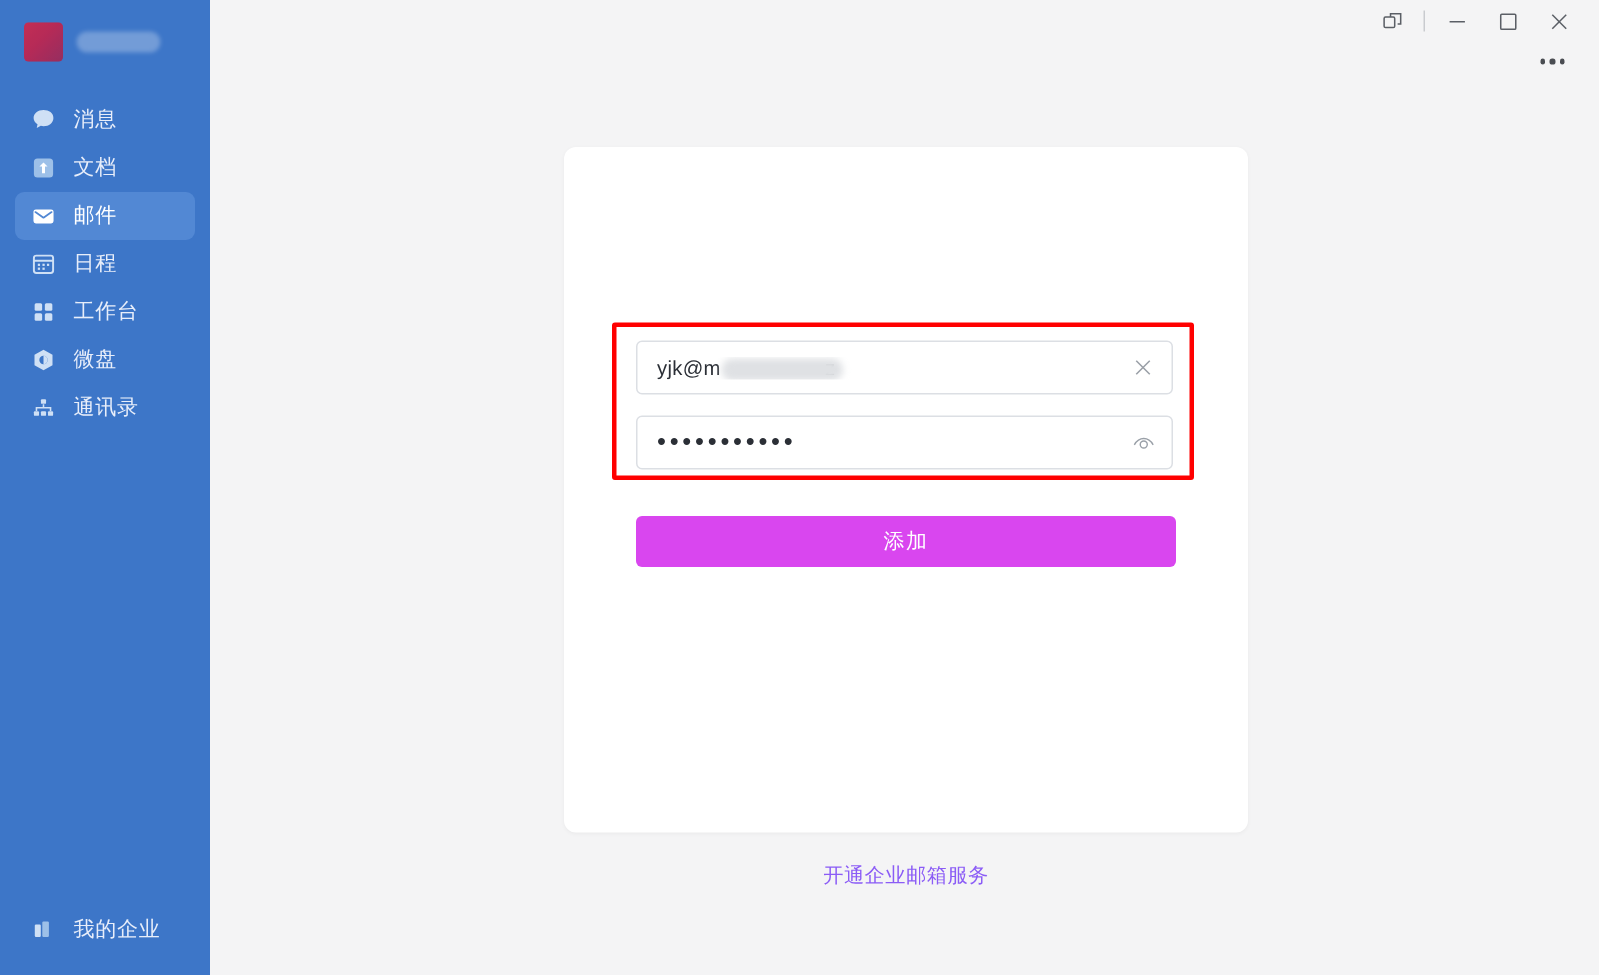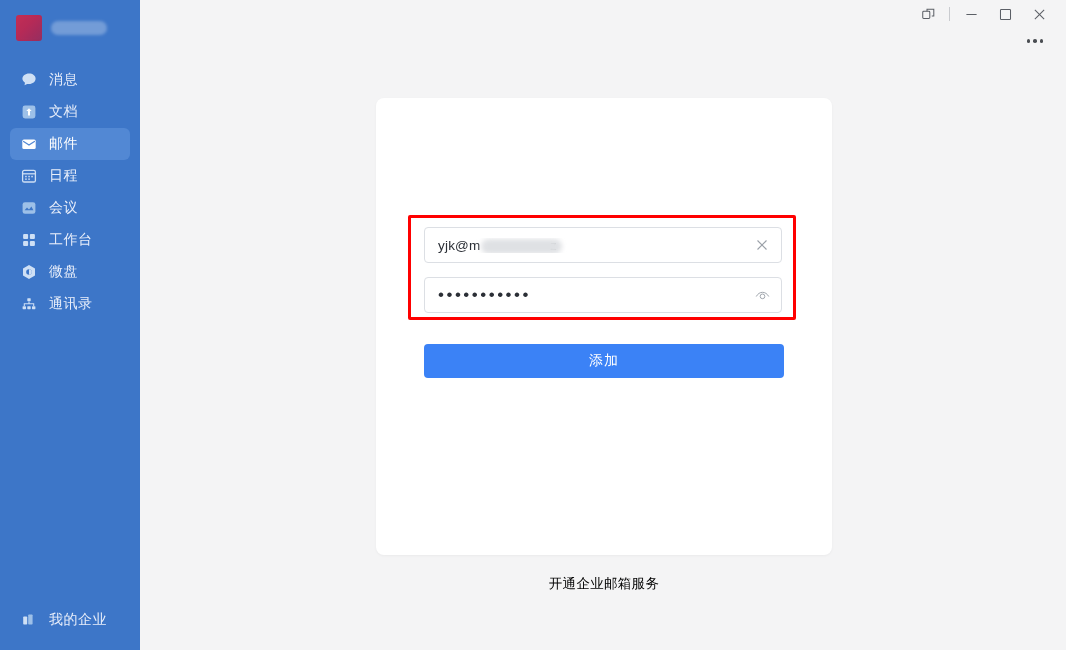--- a/index.html
+++ b/index.html
@@ -245,38 +245,38 @@
     color: #9aa0a8;
     cursor: pointer;
   }
 
   .submit-btn {
     position: absolute;
     left: 48px;
     top: 246px;
     width: 360px;
     height: 34px;
-    background: #3b82f6;
+    background: #d946ef;
     border: none;
     border-radius: 4px;
     color: #ffffff;
     font-size: 14px;
     font-family: inherit;
     cursor: pointer;
     letter-spacing: 1px;
   }
 
   .footer-link {
     position: absolute;
     left: 236px;
     top: 575px;
     width: 456px;
     text-align: center;
     font-size: 13.5px;
-    color: #000000;
+    color: #8b5cf6;
     cursor: pointer;
     letter-spacing: .3px;
   }
 </style>
 </head>
 <body>
 
 <div class="app">
 
   <div class="sidebar">
@@ -325,29 +325,20 @@
               <rect x="5.2" y="8.8" width="1.5" height="1.5" fill="#cfe0f5"></rect>
               <rect x="8.3" y="8.8" width="1.5" height="1.5" fill="#cfe0f5"></rect>
               <rect x="11.3" y="8.8" width="1.5" height="1.5" fill="#cfe0f5"></rect>
               <rect x="5.2" y="11.4" width="1.5" height="1.5" fill="#cfe0f5"></rect>
               <rect x="8.3" y="11.4" width="1.5" height="1.5" fill="#cfe0f5"></rect>
             </svg>
         </span>
         <span class="nav-label">日程</span>
       </div>
 
-      <div class="nav-item">
-        <span class="nav-icon">
-          <svg width="18" height="18" viewBox="0 0 18 18">
-              <rect x="2.6" y="3.2" width="12.8" height="11.6" rx="2.4" fill="#9dc0e8"></rect>
-              <path d="M4.6 11.3 7 8.4l2 2.1 2.4-3.1 2 3.9z" fill="#3d76c8"></path>
-            </svg>
-        </span>
-        <span class="nav-label">会议</span>
-      </div>
 
       <div class="nav-item">
         <span class="nav-icon">
           <svg width="18" height="18" viewBox="0 0 18 18">
               <rect x="3.1" y="3.1" width="5" height="5" rx="1" fill="#cfe0f5"></rect>
               <rect x="9.9" y="3.1" width="5" height="5" rx="1" fill="#cfe0f5"></rect>
               <rect x="3.1" y="9.9" width="5" height="5" rx="1" fill="#cfe0f5"></rect>
               <rect x="9.9" y="9.9" width="5" height="5" rx="1" fill="#cfe0f5"></rect>
             </svg>
         </span>

